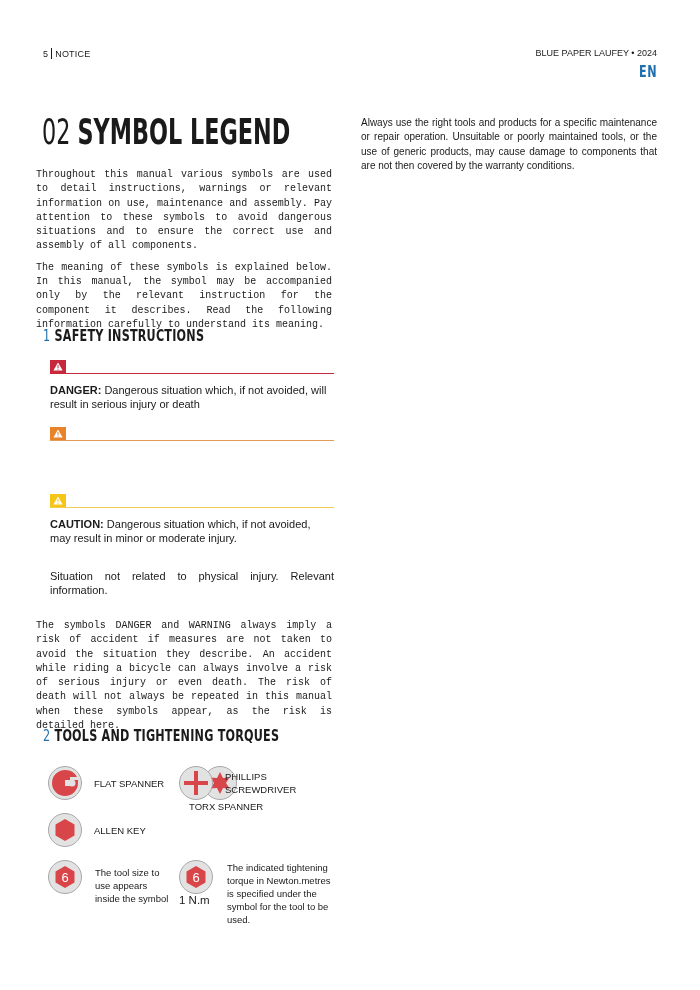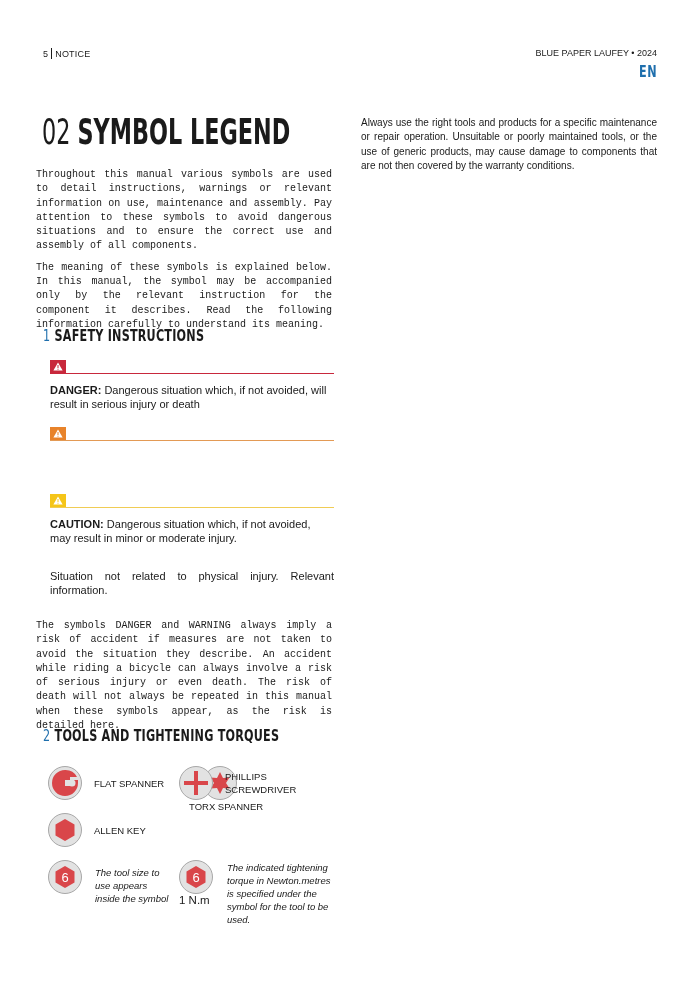--- a/index.html
+++ b/index.html
@@ -36,21 +36,21 @@
   .warning .line { background: #e39a55; }
   .caution .badge { background: #f5c518; }
   .caution .line { background: #f0cc55; }
   .notice .badge { background: #1f6fad; color: #fff; font-size: 8px; font-weight: bold; padding: 0 5px; font-family: "DejaVu Sans", sans-serif; }
   .notice .line { background: #1f6fad; }
   .notice .msg { text-align: justify; }
 
   .tool { position: absolute; display: flex; align-items: center; }
   .tool .circ { width: 34px; height: 34px; border-radius: 50%; background: #e2e2e2; border: 1.5px solid #a8a8a8; display: flex; align-items: center; justify-content: center; }
   .tool .lbl { font-size: 9.5px; line-height: 13px; margin-left: 12px; }
-  .tool-desc { position: absolute; font-size: 9.5px; line-height: 13px; font-style: italic; }
+  .tool-desc { position: absolute; font-size: 9.5px; line-height: 13px; }
   .torque-val { position: absolute; font-size: 11.5px; }
 </style>
 </head>
 <body>
 
 <div class="hdr-left">
   <span>5</span>
   <span class="sep"></span>
   <span>NOTICE</span>
 </div>

